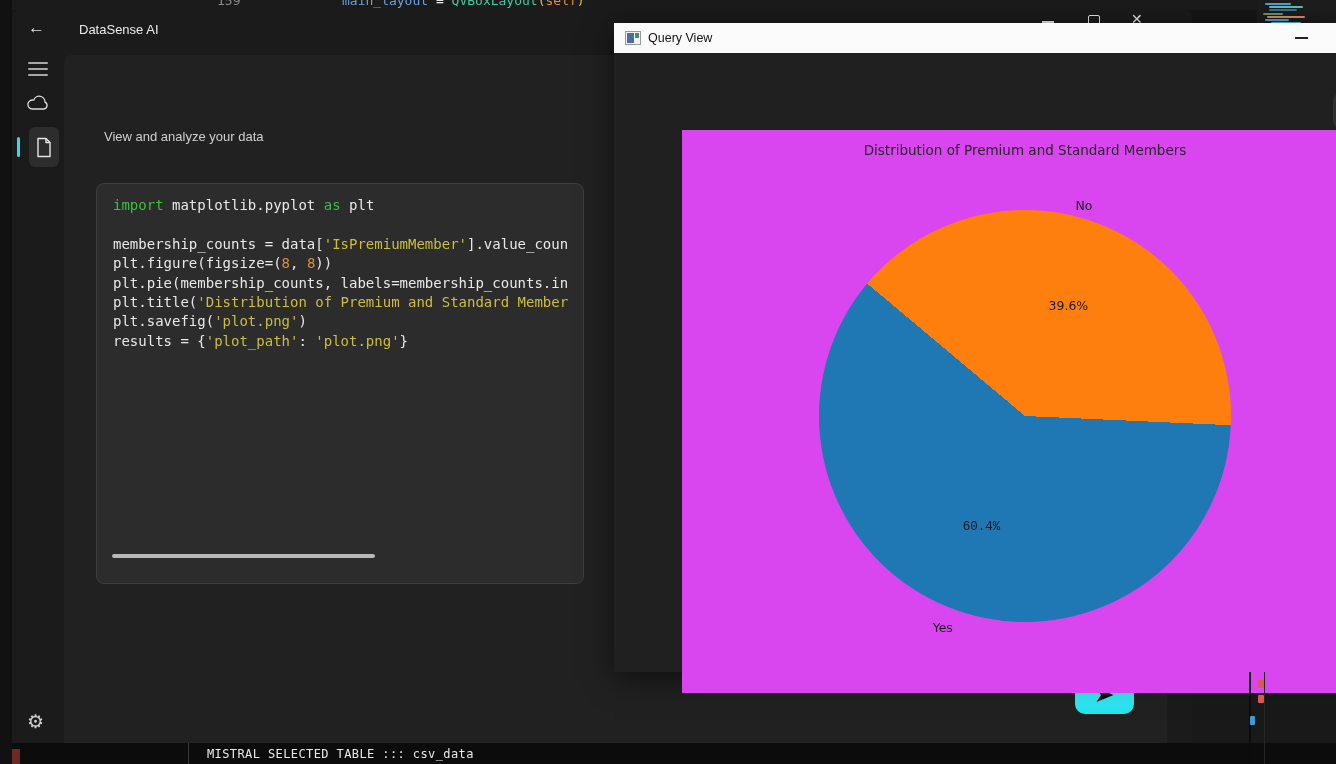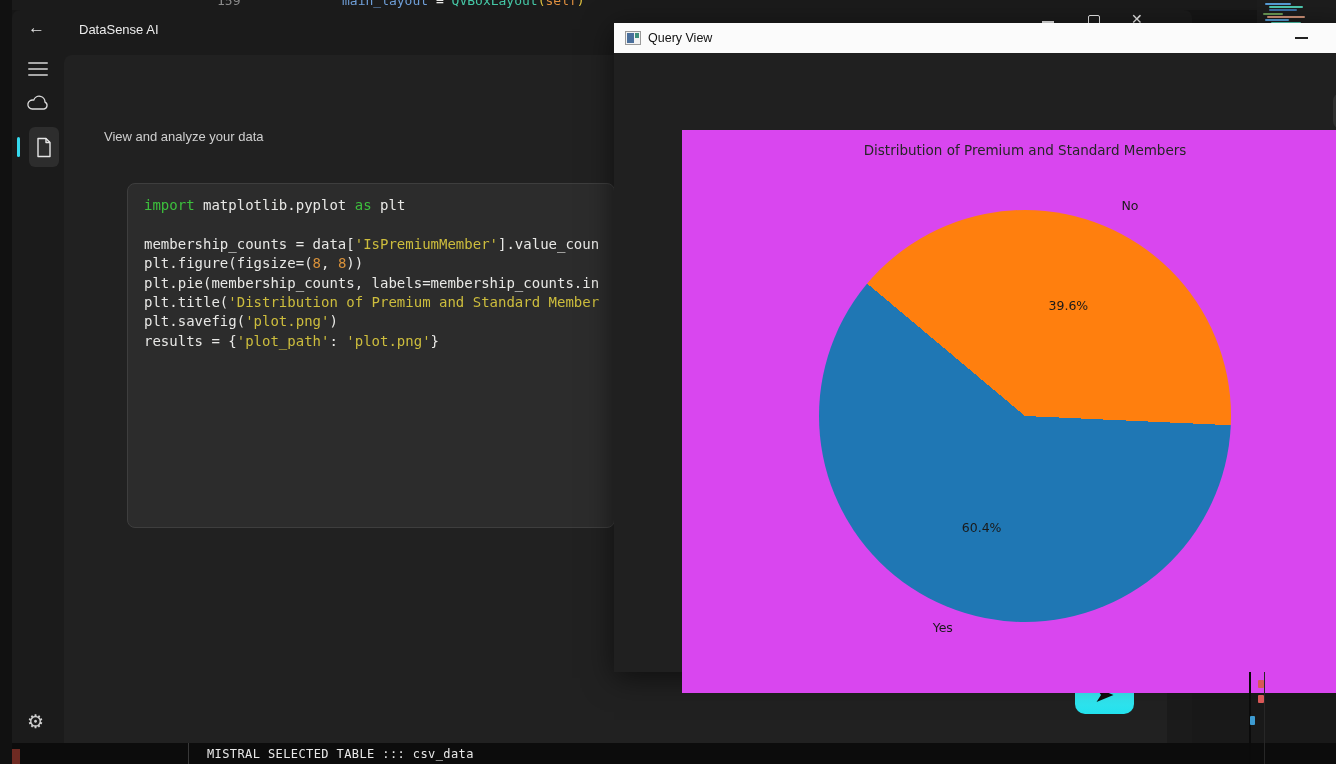--- a/index.html
+++ b/index.html
@@ -38,21 +38,21 @@
   #nav-doc-tile{left:17px;top:117px;width:30px;height:40px;background:#2d2d2d;border-radius:6px;}
   #nav-doc-tile svg{position:absolute;left:7px;top:10px;}
   #nav-accent{left:5px;top:127px;width:3px;height:20px;background:#35d9ee;border-radius:2px;}
   #nav-gear{left:15px;top:700px;font-size:19px;color:#cfcfcf;}
 
   
   #content-panel{left:52px;top:45px;width:1103px;height:688px;background:#212121;border-radius:8px 0 0 0;}
   #page-title{left:40px;top:25px;font-size:28px;font-weight:bold;color:#ffffff;letter-spacing:.2px;}
   #page-subtitle{left:40px;top:74px;font-size:13px;color:#cfcfcf;}
 
-  #code-block{left:63px;top:128px;width:488px;height:345px;background:#2c2c2c;border:1px solid #3e3e3e;
+  #code-block{left:32px;top:128px;width:488px;height:401px;background:#2c2c2c;border:1px solid #3e3e3e;
               border-radius:8px;box-sizing:border-box;overflow:hidden;}
   #code-lines{position:absolute;left:16px;top:12px;right:0;font:14px "DejaVu Sans Mono",monospace;
               line-height:19.4px;white-space:pre;overflow:hidden;width:456px;}
   .code-line{white-space:pre;overflow:hidden;}
   .tok-kw{color:#3dc03d;} .tok-str{color:#cdbd3d;} .tok-num{color:#d8913a;} .tok-pl{color:#e8e8e6;}
   .tok-vname{color:#6f9fd8;} .tok-cls{color:#45c7a6;} .tok-brk{color:#e0c23f;} .tok-arg{color:#df8f3f;}
   #code-scrollbar{left:15px;top:370px;width:263px;height:4px;background:#b9b9b9;border-radius:2px;}
 
   #execute-button{left:48px;top:526px;width:488px;height:28px;background:#2d2d2d;border:1px solid #474747;
                   border-radius:6px;box-sizing:border-box;display:flex;align-items:center;justify-content:center;
@@ -172,20 +172,20 @@
       <div id="plot-toolbtn">
         <svg width="15" height="15" viewBox="0 0 15 15" style="position:absolute;left:5px;top:10px;">
           <circle cx="7.5" cy="7.5" r="6" fill="none" stroke="#d5d5d5" stroke-width="1.3"></circle>
           <line x1="4.5" y1="7.5" x2="10.5" y2="7.5" stroke="#d5d5d5" stroke-width="1.3"></line>
         </svg>
       </div>
       <div id="plot-area">
         <div id="chart-title">Distribution of Premium and Standard Members</div>
         <div id="pie" style="background: conic-gradient(rgb(255, 127, 14) 0deg, rgb(255, 127, 14) 92.56deg, rgb(31, 119, 180) 92.56deg, rgb(31, 119, 180) 310deg, rgb(255, 127, 14) 310deg, rgb(255, 127, 14) 360deg);"></div>
         <div class="pie-text" style="left: 260.761px; top: 497.15px;">Yes</div>
-        <div class="pie-text" style="left: 448px; top: 74.85px;">No</div>
-        <div class="pie-text" style="left: 299.638px; top: 397.334px;">60.4%</div>
+        <div class="pie-text" style="left: 402px; top: 74.85px;">No</div>
+        <div class="pie-text" style="left: 299.638px; top: 397.334px; font-family: Liberation Mono, monospace;">60.4%</div>
         <div class="pie-text" style="left: 386.362px; top: 174.666px;">39.6%</div>
       </div>
     </div>
   </div>
 
 </div>
 
 </body></html>

